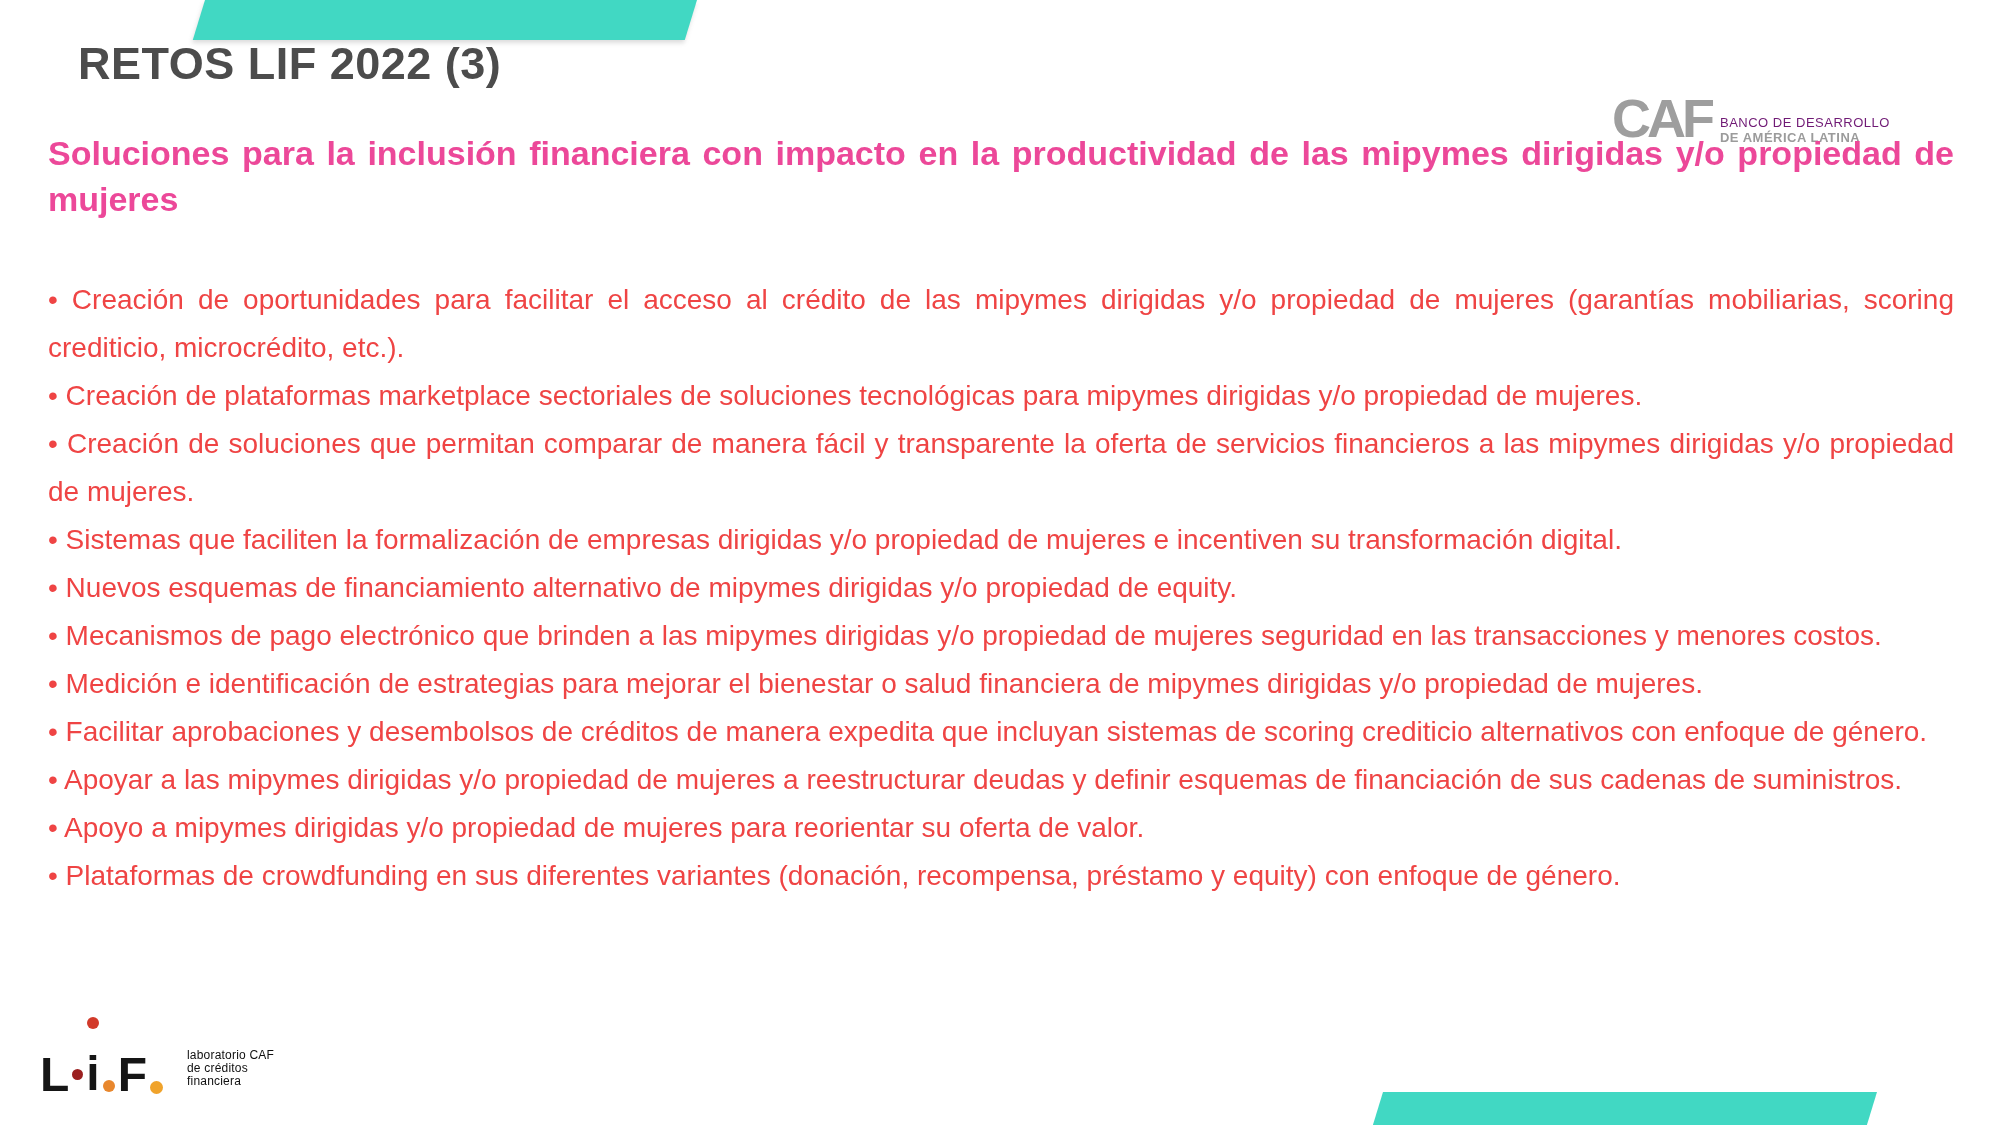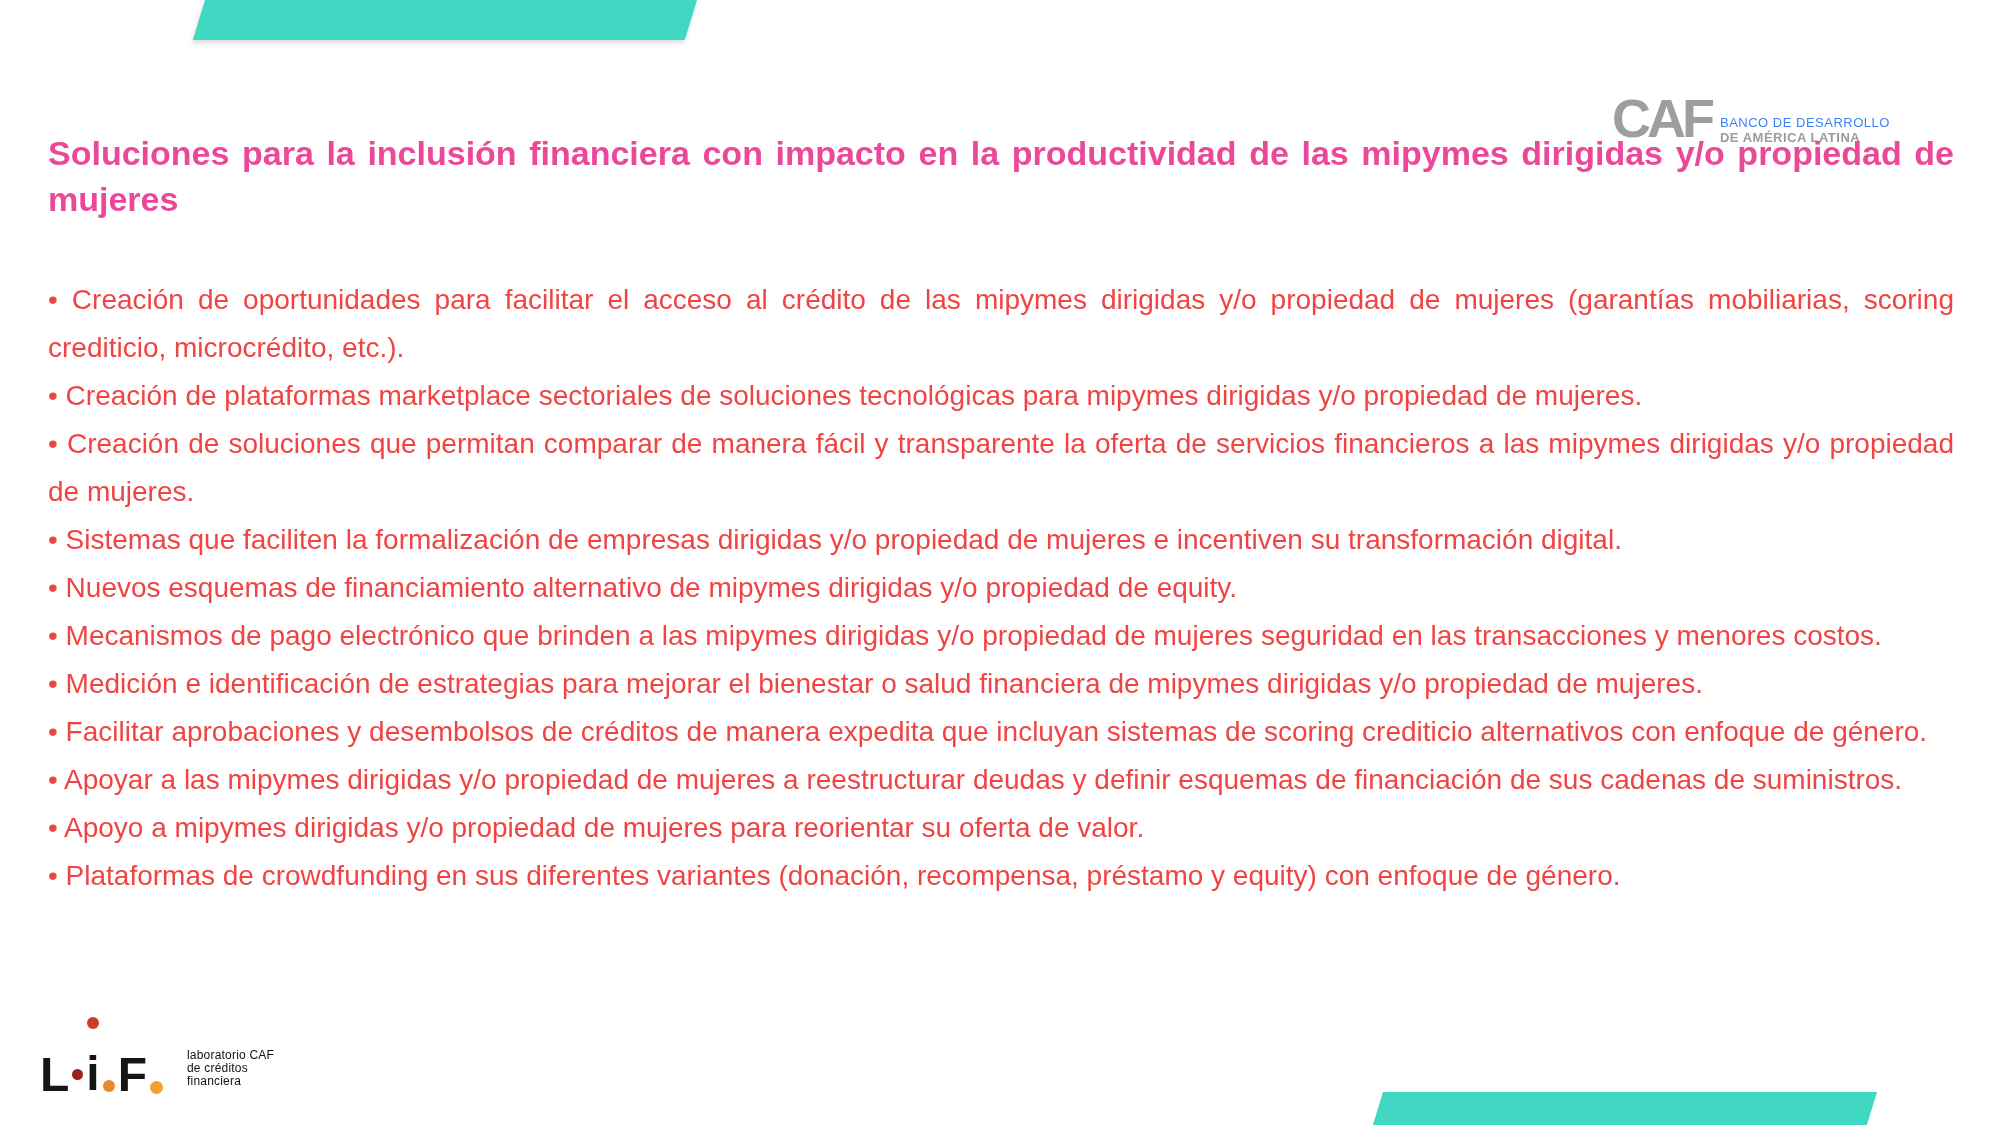--- a/index.html
+++ b/index.html
@@ -86,21 +86,21 @@
     font-weight: 800;
     letter-spacing: -4px;
     line-height: 0.92;
     color: #9e9e9e;
     text-align: right;
   }
   .caf-text { margin-left: 9px; padding-top: 21px; }
   .caf-line1 {
     font-size: 13px;
     letter-spacing: 0.5px;
-    color: #3b82f6;
+    color: #701a75;
     white-space: nowrap;
   }
   .caf-line2 {
     font-size: 13px;
     font-weight: 700;
     letter-spacing: 0.5px;
     color: #9b9b9b;
     white-space: nowrap;
   }
 
@@ -158,20 +158,21 @@
   }
 </style>
 </head>
 <body>
 
 <div id="slide">
 
   <div class="deco-bar deco-top"></div>
   <div class="deco-bar deco-bottom"></div>
 
+  <div class="title">RETOS LIF 2022 (3)</div>
 
   <div class="caf-logo">
     <span class="caf-letters">CAF</span>
     <div class="caf-text">
       <div class="caf-line1">BANCO DE DESARROLLO</div>
       <div class="caf-line2">DE AMÉRICA LATINA</div>
     </div>
   </div>
 
   <div class="subtitle">Soluciones para la inclusión financiera con impacto en la productividad de las mipymes dirigidas y/o propiedad de mujeres</div>

